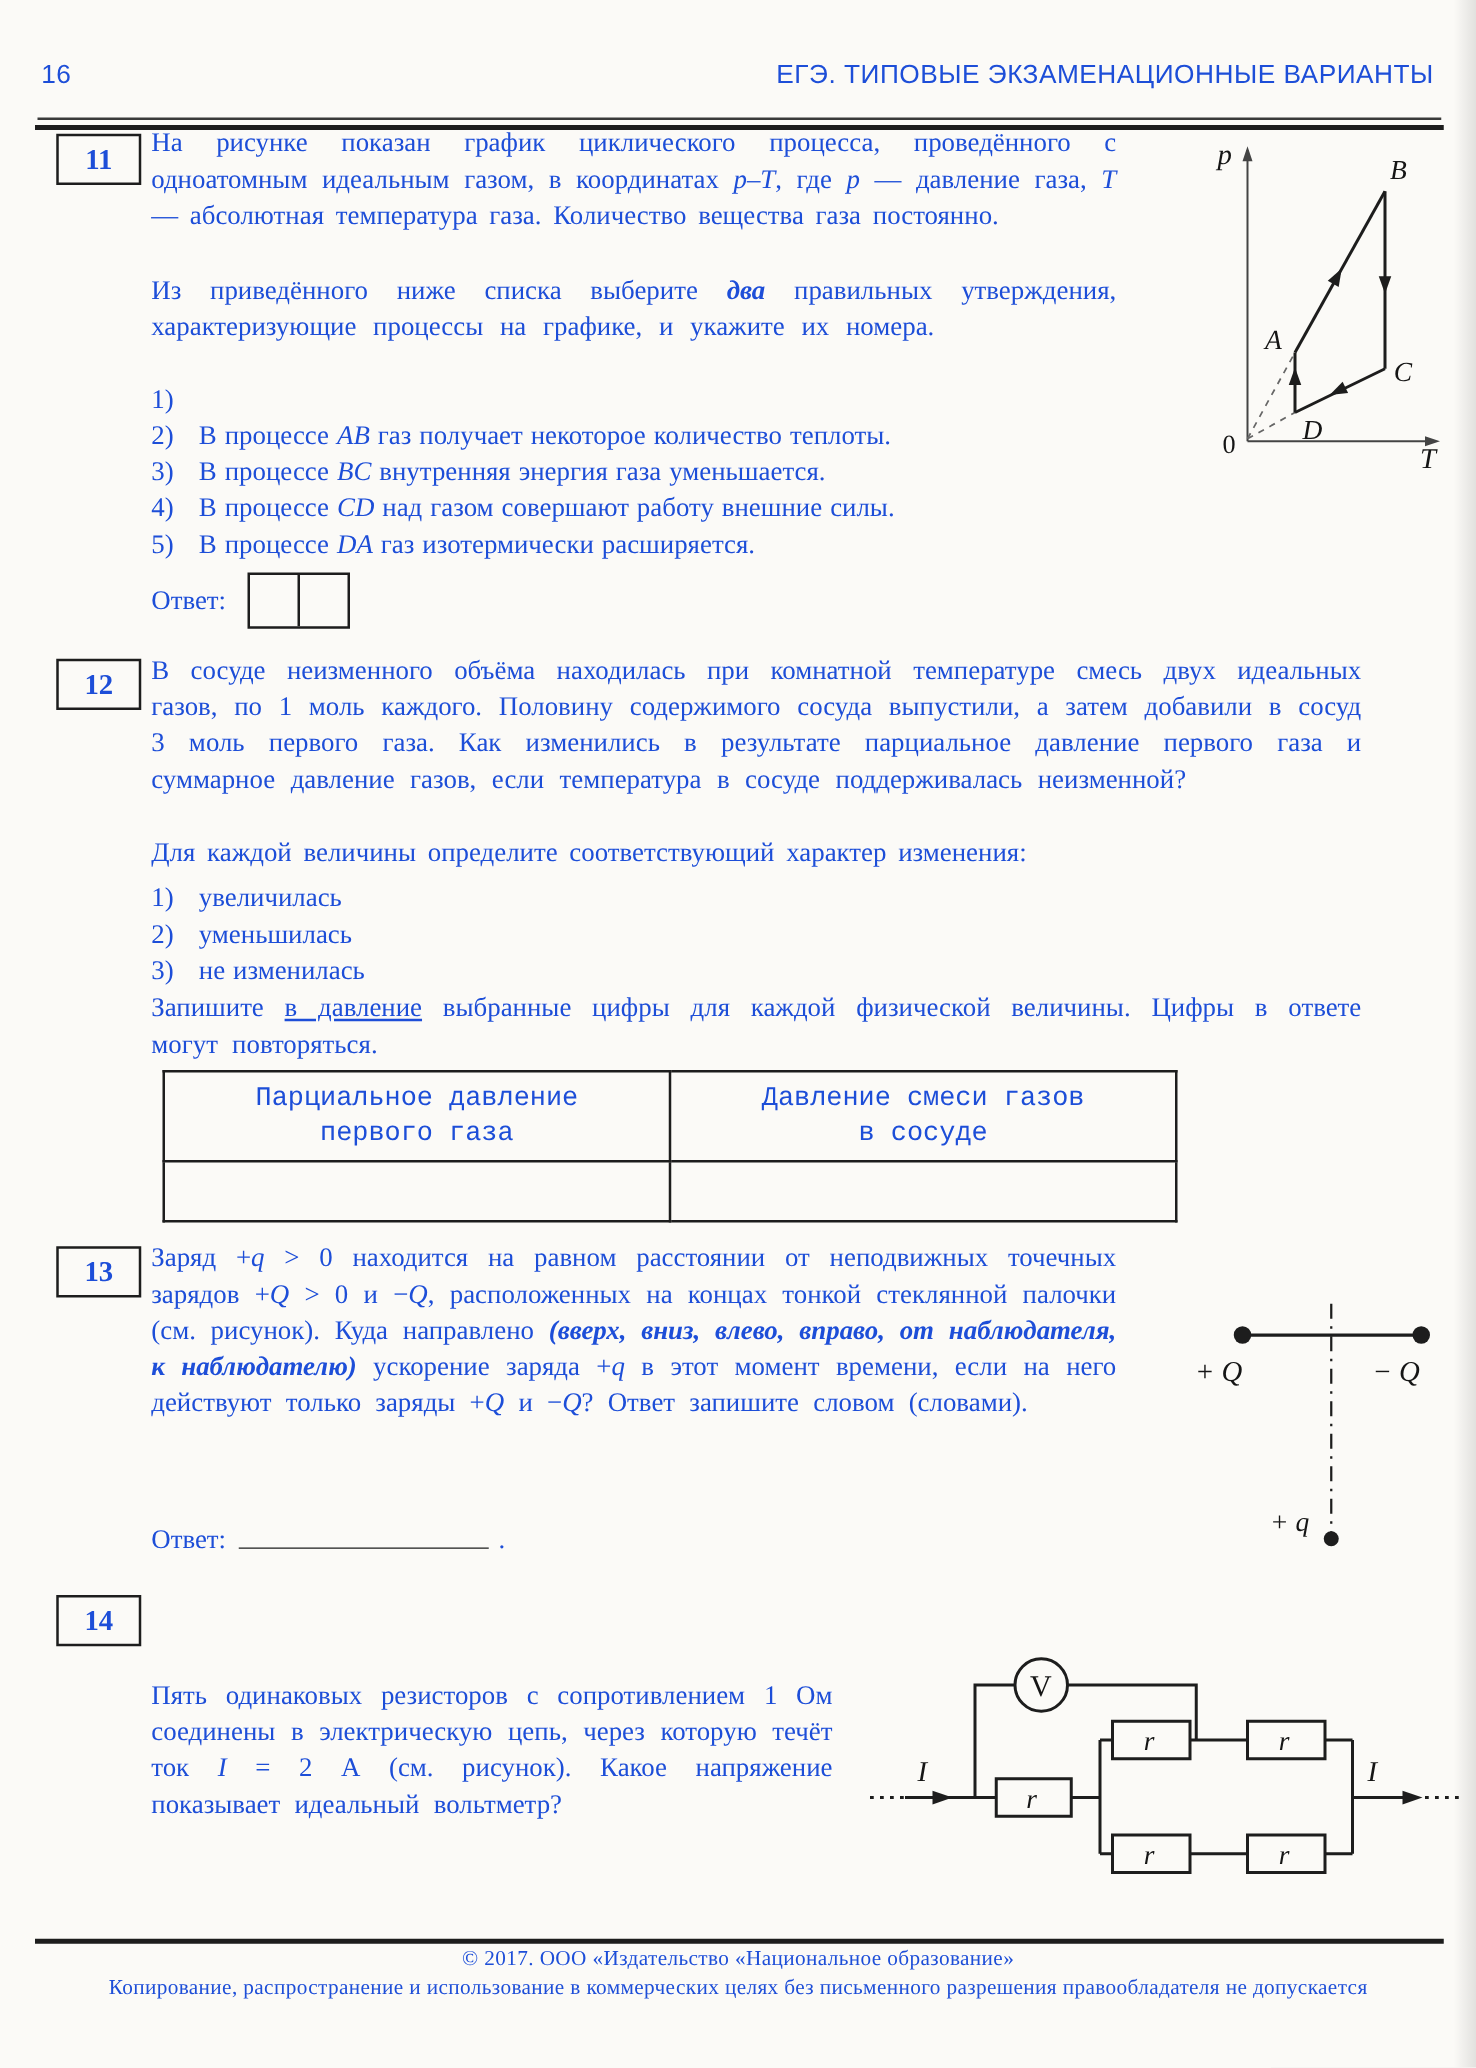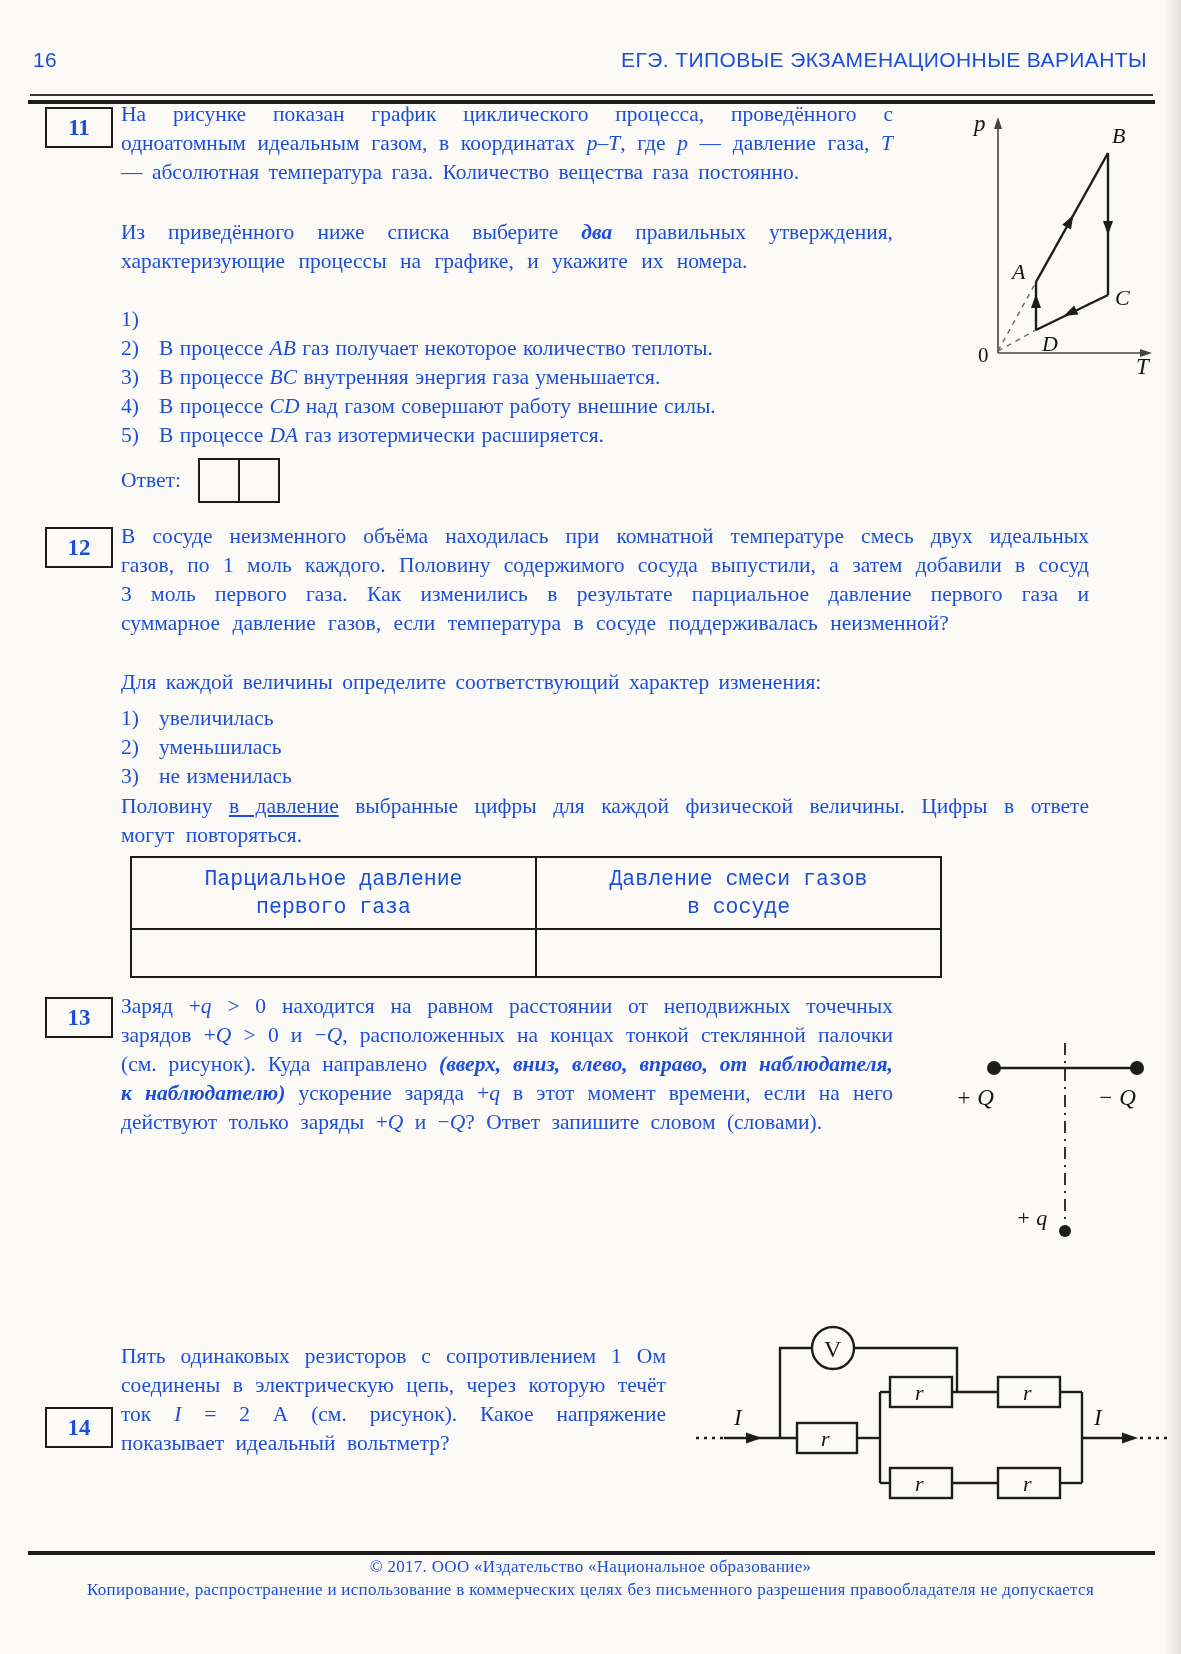--- a/index.html
+++ b/index.html
@@ -155,21 +155,21 @@
       <span class="n">2)</span>
       <span>уменьшилась</span>
     </div>
     <div class="item">
       <span class="n">3)</span>
       <span>не изменилась</span>
     </div>
   </div>
 
   <div class="tcol" style="top:792px; width:968px; word-spacing:6px;">
-    <span>Половину </span><span class="u">в давление</span><span> выбранные цифры для каждой физической величины. Цифры в ответе могут повторяться.</span>
+    <span>Запишите </span><span class="u">в давление</span><span> выбранные цифры для каждой физической величины. Цифры в ответе могут повторяться.</span>
   </div>
 
   <table class="anstable">
     <tbody>
         <tr class="hrow">
       <td>
         <div>Парциальное давление</div>
         <div>первого газа</div>
       </td>
       <td>
@@ -185,33 +185,36 @@
     </table>
 
   <div class="numbox" style="top:997px;">
     <span>13</span>
   </div>
 
   <div class="tcol" style="top:992px; width:772px; word-spacing:6px;">
     <span>Заряд +</span><i>q</i><span> &gt; 0 находится на равном расстоянии от неподвижных точечных зарядов +</span><i>Q</i><span> &gt; 0 и −</span><i>Q</i><span>, расположенных на концах тонкой стеклянной палочки (см. рисунок). Куда направлено </span><span class="bi">(вверх, вниз, влево, вправо, от наблюдателя, к наблюдателю)</span><span> ускорение заряда +</span><i>q</i><span> в этот момент времени, если на него действуют только заряды +</span><i>Q</i><span> и −</span><i>Q</i><span>? Ответ запишите словом (словами).</span>
   </div>
 
+  <div class="ansrow" style="top:1212px;">
+    <span>Ответ:</span><span class="blank w200"></span><span>.</span>
+  </div>
 
   <svg class="diag" style="left:918px; top:998px;" width="252" height="248" viewBox="0 0 252 248">
     <line x1="76" y1="70" x2="219" y2="70" stroke="#1d1d1d" stroke-width="2.6"></line>
     <circle cx="76" cy="70" r="7" fill="#1d1d1d"></circle>
     <circle cx="219" cy="70" r="7" fill="#1d1d1d"></circle>
     <text x="38" y="107" font-size="23" class="it">+ Q</text>
     <text x="180" y="107" font-size="23" class="it">− Q</text>
     <line x1="147" y1="45" x2="147" y2="228" stroke="#1d1d1d" stroke-width="1.8" stroke-dasharray="12 6 2 6"></line>
     <circle cx="147" cy="233" r="6" fill="#1d1d1d"></circle>
     <text x="98" y="227" font-size="22" class="it">+ q</text>
   </svg>
 
-  <div class="numbox" style="top:1407px;">
+  <div class="numbox" style="top:1276px;">
     <span>14</span>
   </div>
 
   <div class="tcol" style="top:1342px; width:545px; word-spacing:6px;">
     <span>Пять одинаковых резисторов с сопротивлением 1 Ом соединены в электрическую цепь, через которую течёт ток </span><i>I</i><span> = 2 А (см. рисунок). Какое напряжение показывает идеальный вольтметр?</span>
   </div>
 
 
   <svg class="diag" style="left:690px; top:1322px;" width="491" height="195" viewBox="0 0 491 195">
     <g stroke="#1d1d1d" stroke-width="2.4" fill="none">

